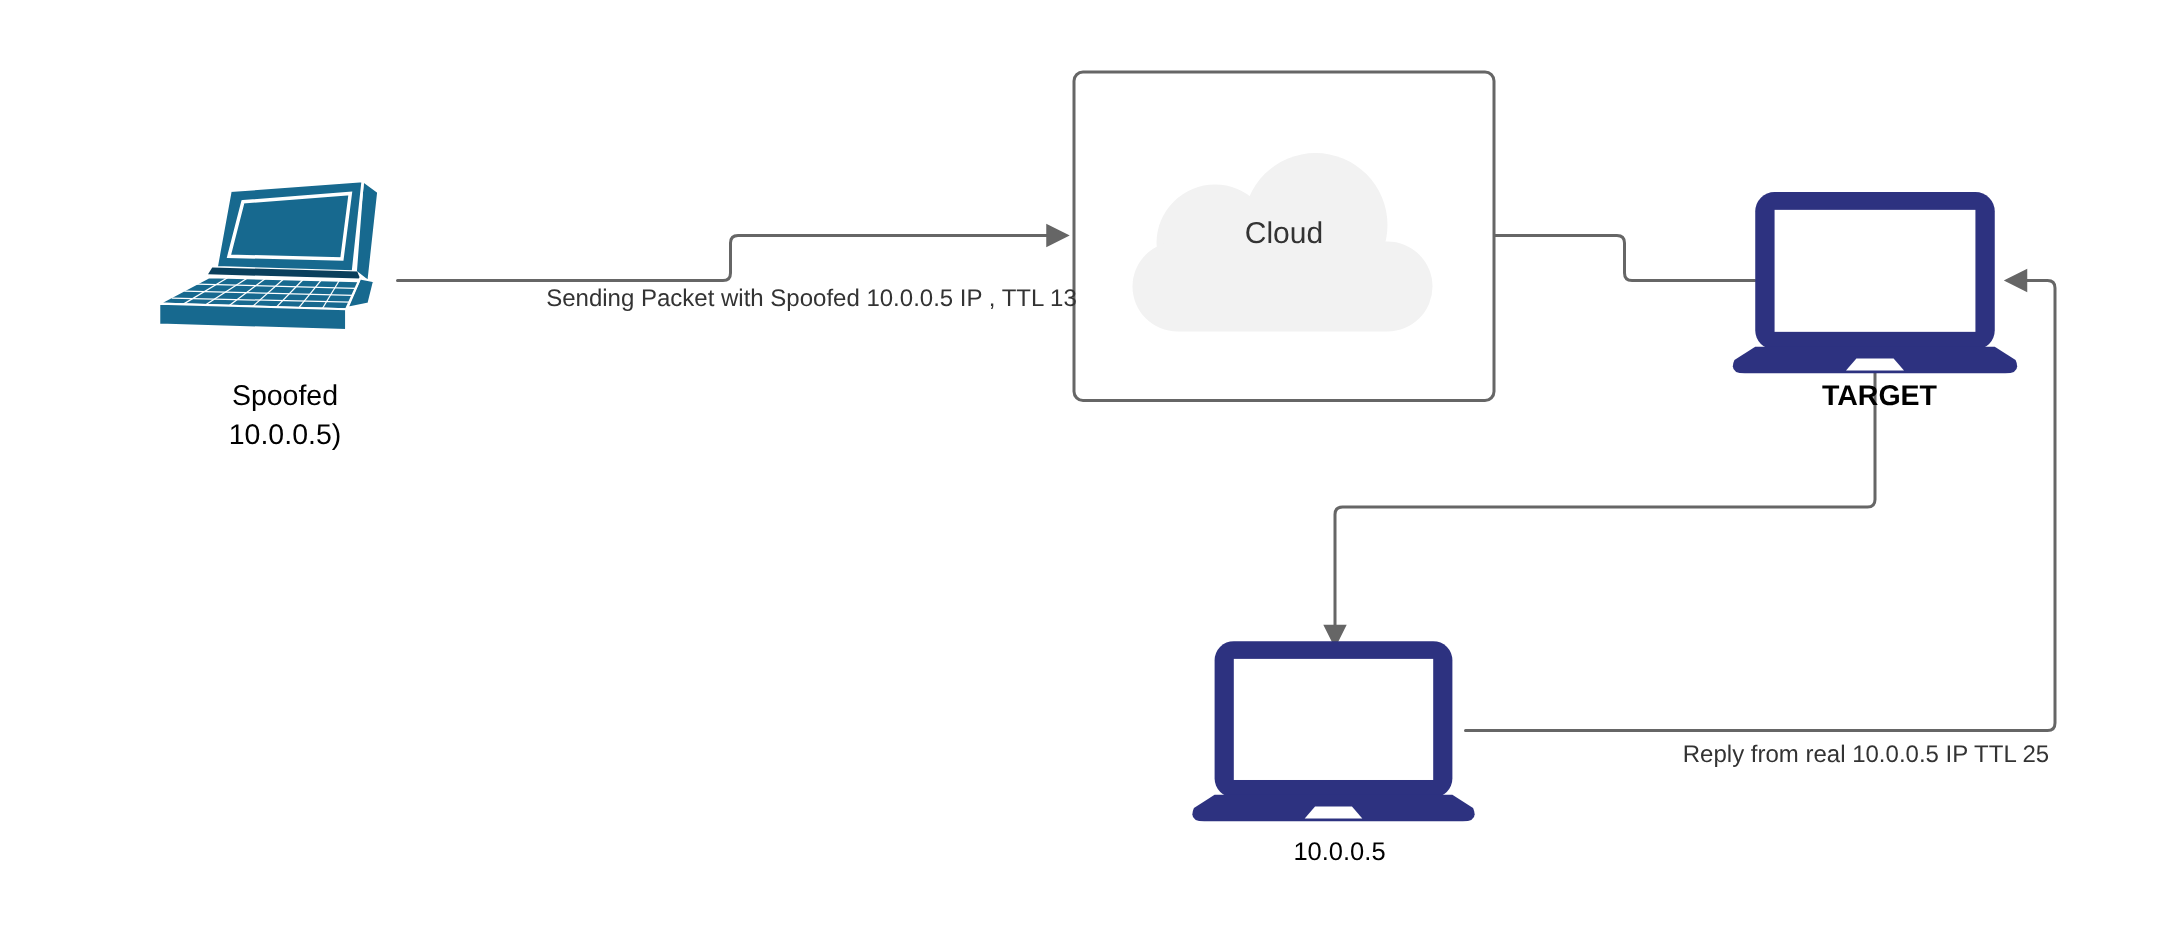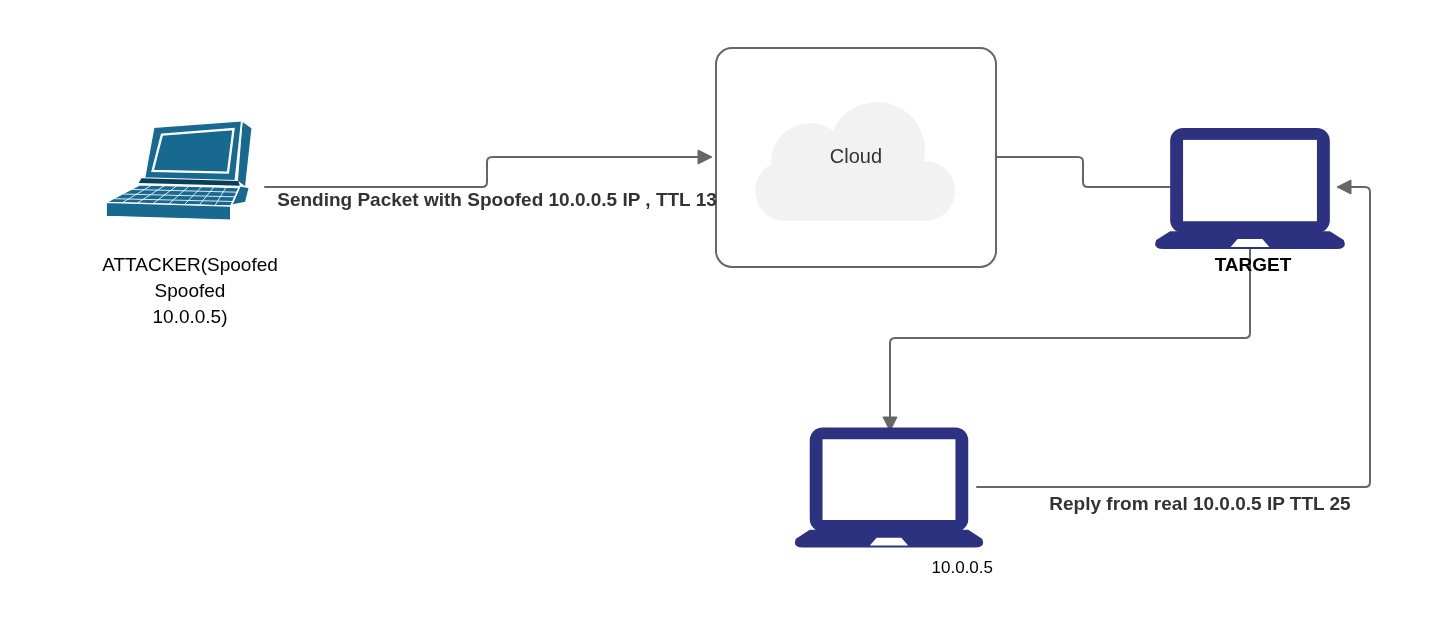--- a/index.html
+++ b/index.html
@@ -2,26 +2,26 @@
 <html style="--attacker-laptop: #17698f; --laptop-navy: #2d3280; --connector: #666666; --edge-label: #333333; --cloud-fill: #f2f2f2; --box-border: #666666;"><head>
 <meta charset="utf-8">
 <style>
   html,body{margin:0;padding:0;background:#ffffff;}
   body{font-family:"Liberation Sans", sans-serif;}
   .canvas{position:relative;width:1449px;height:622px;background:#fff;overflow:hidden;}
   .layer{position:absolute;left:0;top:0;width:1449px;height:622px;}
   svg{display:block;}
   .connector-path{stroke:var(--connector,#666666);stroke-width:2;fill:none;stroke-linejoin:round;stroke-linecap:round;}
   .arrowhead{fill:var(--connector,#666666);stroke:var(--connector,#666666);stroke-width:1;}
-  .edge-label{position:absolute;transform:translate(-50%,-50%);white-space:nowrap;font-weight:700;
-              font-size:19px;color:var(--edge-label,#333333);}
+  .edge-label{position:absolute;transform:translate(-50%,-50%);white-space:nowrap;font-weight:400;
+              font-size:16px;color:var(--edge-label,#333333);margin-left:44px;}
   .node{position:absolute;}
   .node-label{position:absolute;text-align:center;color:#000;font-size:19px;line-height:26px;}
   .cloud-box{position:absolute;left:715px;top:47px;width:278px;height:217px;background:#fff;
-             border:2px solid var(--box-border,#666666);border-radius:17px;}
+             border:2px solid var(--box-border,#666666);border-radius:7px;}
   .cloud-shape{fill:var(--cloud-fill,#f2f2f2);}
   .cloud-label{position:absolute;left:0;right:0;top:96px;text-align:center;font-size:20px;color:#333;}
   .navy{fill:var(--laptop-navy,#2d3280);}
   .teal{fill:var(--attacker-laptop,#17698f);}
   .target-label{font-weight:700;}
   .host-label{font-size:17px;}
 </style>
 </head>
 <body>
 
@@ -54,21 +54,20 @@
         <line x1="88" y1="74.1" x2="62" y2="93.5"></line>
         <line x1="101" y1="74.5" x2="79" y2="94"></line>
         <line x1="115" y1="74.9" x2="96" y2="94.5"></line>
         <line x1="128" y1="75.3" x2="112" y2="95"></line>
         <line x1="141" y1="75.6" x2="129" y2="95.5"></line>
       </g>
       <polygon class="teal" points="12,92 146,96 146,111 12,107" stroke="#fff" stroke-width="1.5"></polygon>
     </svg>
   </div>
   <div class="node-label" style="left:90px;top:252px;width:200px;">
-    <div>ATTACKER(Spoofed</div>
     <div>Spoofed</div>
     <div>10.0.0.5)</div>
   </div>
 
   <div class="cloud-box">
     <svg width="274" height="213" viewBox="0 0 274 213" style="position:absolute;left:0;top:0;">
       <g class="cloud-shape">
         <circle cx="93" cy="113" r="39"></circle>
         <circle cx="160" cy="101" r="48"></circle>
         <rect x="38" y="112" width="200" height="60" rx="30"></rect>
@@ -88,18 +87,18 @@
   <div class="node-label target-label" style="left:1153px;top:252px;width:200px;">TARGET</div>
 
   <div class="node" style="left:793px;top:427px;width:192px;height:121px;">
     <svg width="192" height="121" viewBox="0 0 195 122">
       <rect class="navy" x="17" y="0" width="161" height="106" rx="13"></rect>
       <rect x="30" y="12" width="135" height="82" fill="#ffffff"></rect>
       <path class="navy" d="M 17,104 H 178 L 192,113 Q 196,122 185,122 H 10 Q -1,122 3,113 Z"></path>
       <path d="M 78,120 H 117 L 110,112 H 85 Z" fill="#ffffff"></path>
     </svg>
   </div>
-  <div class="node-label host-label" style="left:793px;top:555px;width:200px;text-align:right;">10.0.0.5</div>
+  <div class="node-label host-label" style="left:793px;top:555px;width:200px;">10.0.0.5</div>
 
   <div class="edge-label" style="left:497px;top:200px;">Sending Packet with Spoofed 10.0.0.5 IP , TTL 13</div>
   <div class="edge-label" style="left:1200px;top:504px;">Reply from real 10.0.0.5 IP TTL 25</div>
 
 </div>
 
 </body></html>

